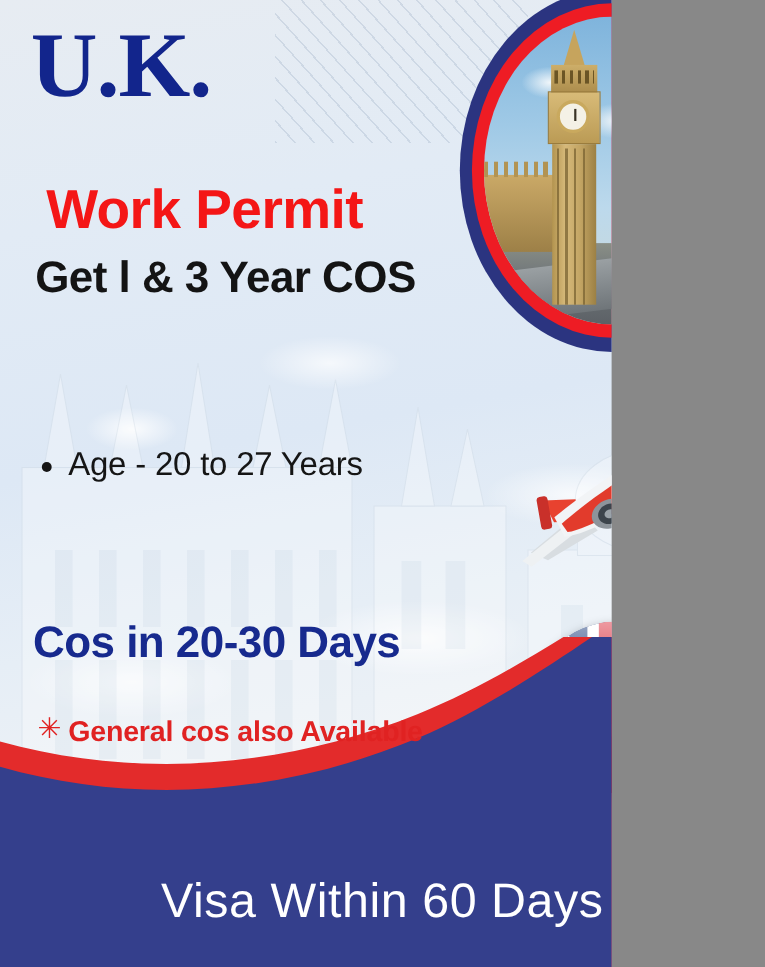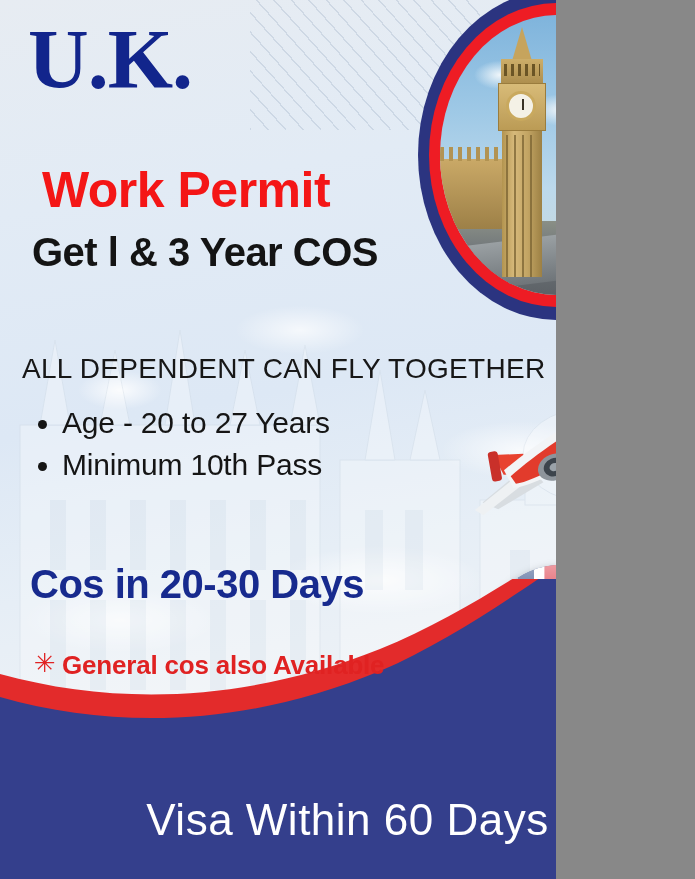--- a/index.html
+++ b/index.html
@@ -361,25 +361,23 @@
 
   <svg class="bottom" viewBox="0 0 695 300" preserveAspectRatio="none">
     <path d="M0 95 C120 128 250 122 380 70 C450 42 520 -5 560 -30 L695 -30 L695 300 L0 300 Z" fill="#e32b2b"></path>
     <path d="M0 118 C120 152 250 146 380 92 C450 62 520 12 565 -18 L695 -18 L695 300 L0 300 Z" fill="#343f8c"></path>
   </svg>
 
   <div class="txt" id="hl-uk">U.K.</div>
   <div class="txt" id="hl-work">Work Permit</div>
 
   <div class="txt" id="hl-cos">Get l &amp; 3 Year COS</div>
-  <div class="txt" id="hl-dep">ALL DEPENDENT CAN FLY TOGETHER</div>
 
   <ul id="bullets">
     <li>Age - 20 to 27 Years</li>
-    <li>Minimum 10th Pass</li>
   </ul>
 
   <div class="txt" id="hl-days">Cos in 20-30 Days</div>
   <div class="txt" id="star">✳</div>
   <div class="txt" id="hl-instant">General cos also Available</div>
 
   <div class="txt" id="hl-visa">Visa Within 60 Days</div>
 
 </div>
 

